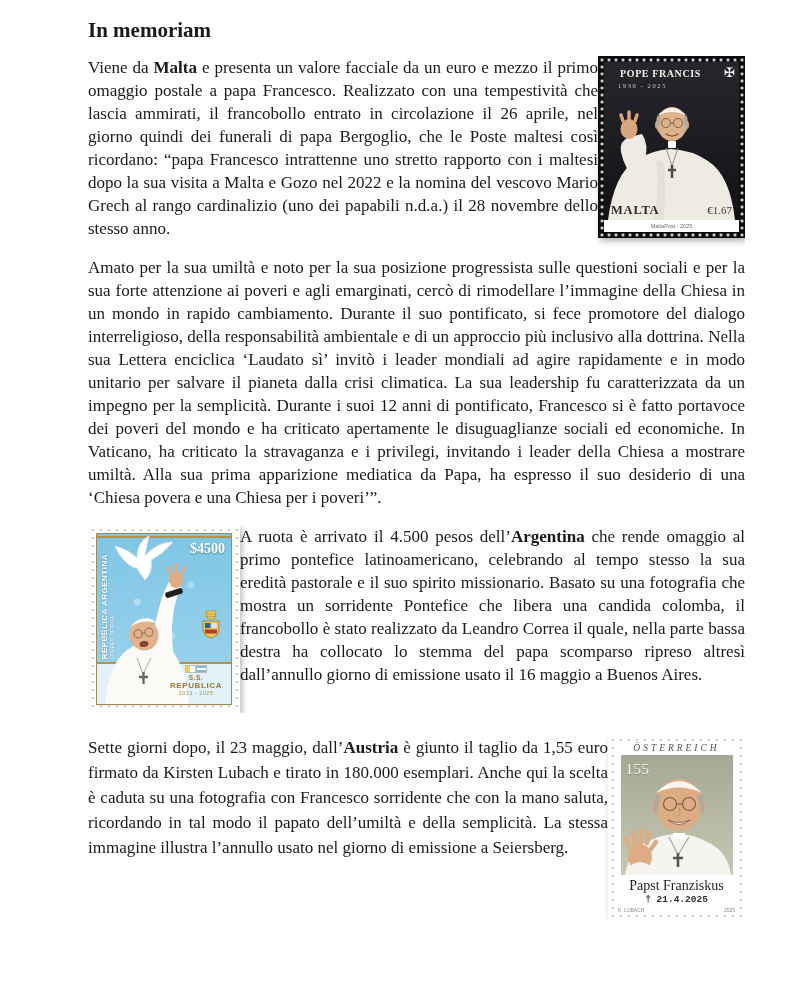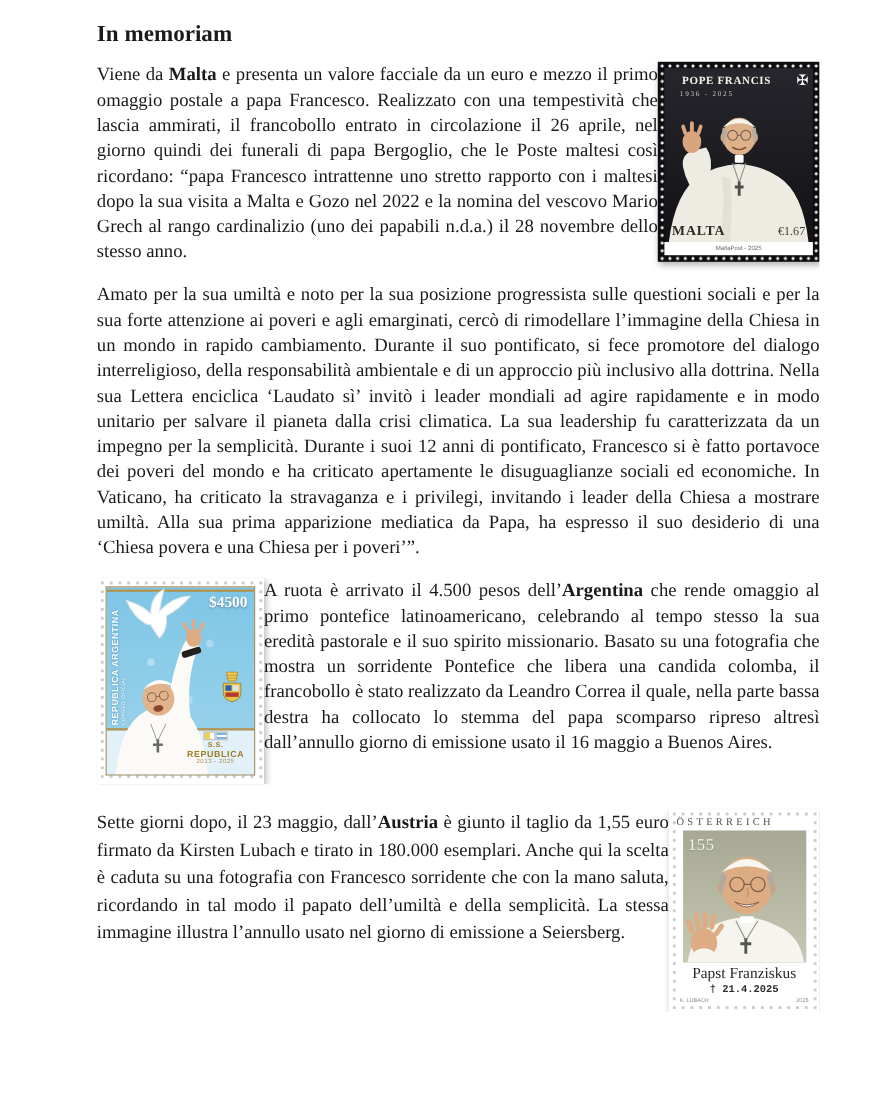--- a/index.html
+++ b/index.html
@@ -75,21 +75,21 @@
   .ar-flags { display:flex; justify-content:center; gap:2px; margin-bottom:1.5px; }
   .flag-vatican { width:9px; height:6px; background:linear-gradient(90deg,#f3d04c 50%,#fff 50%); outline:.5px solid #bbb; }
   .flag-argentina { width:9px; height:6px; background:linear-gradient(180deg,#79b6e0 33%,#fff 33%,#fff 66%,#79b6e0 66%); outline:.5px solid #bbb; }
   .ar-ss { font-size:6.5px; font-weight:bold; letter-spacing:.5px; }
   .ar-name { font-size:8px; font-weight:bold; letter-spacing:.6px; }
   .ar-years { font-size:5.5px; letter-spacing:.5px; color:#a8924f; }
 
   
   .stamp-austria { float:right; width:137px; padding:7px; margin:0 0 6px 12px; }
   .at-inner { width:123px; background:#fff; }
-  .at-country { text-align:left; font-size:9.5px; letter-spacing:3px; color:#54544e; line-height:13px; }
+  .at-country { text-align:center; font-size:9.5px; letter-spacing:3px; color:#54544e; line-height:13px;font-style:italic; }
   .at-photo { position:relative; width:112px; height:120px; margin:0 auto;
               background:linear-gradient(#a6a893,#c6c8b4); overflow:hidden; }
   .at-value { position:absolute; top:6px; left:5px; color:#f4f4ee; font-size:15px; letter-spacing:.5px; z-index:2;
               text-shadow:0 1px 1px rgba(0,0,0,.2); }
   .at-svg { position:absolute; left:0; bottom:0; width:112px; height:120px; }
   .at-name { text-align:center; font-size:14px; color:#26262a; margin-top:3px; line-height:16px; }
   .at-date { text-align:center; font-size:9.5px; font-weight:600; color:#2e2e32; line-height:11px;font-family:Liberation Mono, monospace; }
   .at-fine { display:flex; justify-content:space-between; font-size:5px; color:#8a8a8a;
              font-family:"Liberation Sans",sans-serif; padding:2px 3px 0 3px; }
 </style>

